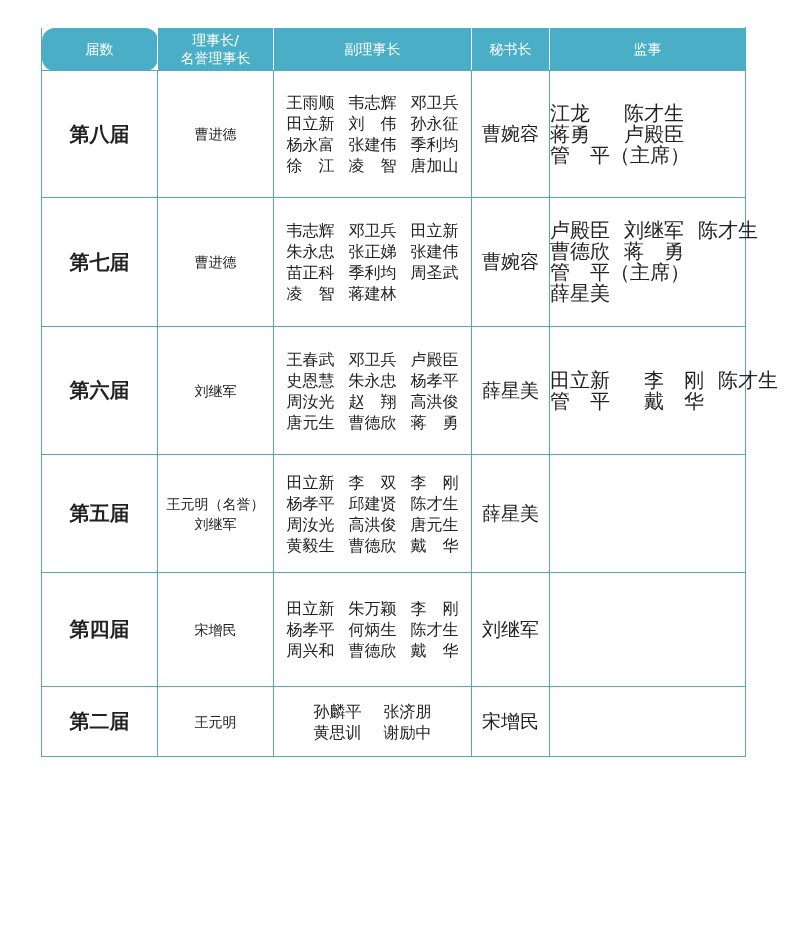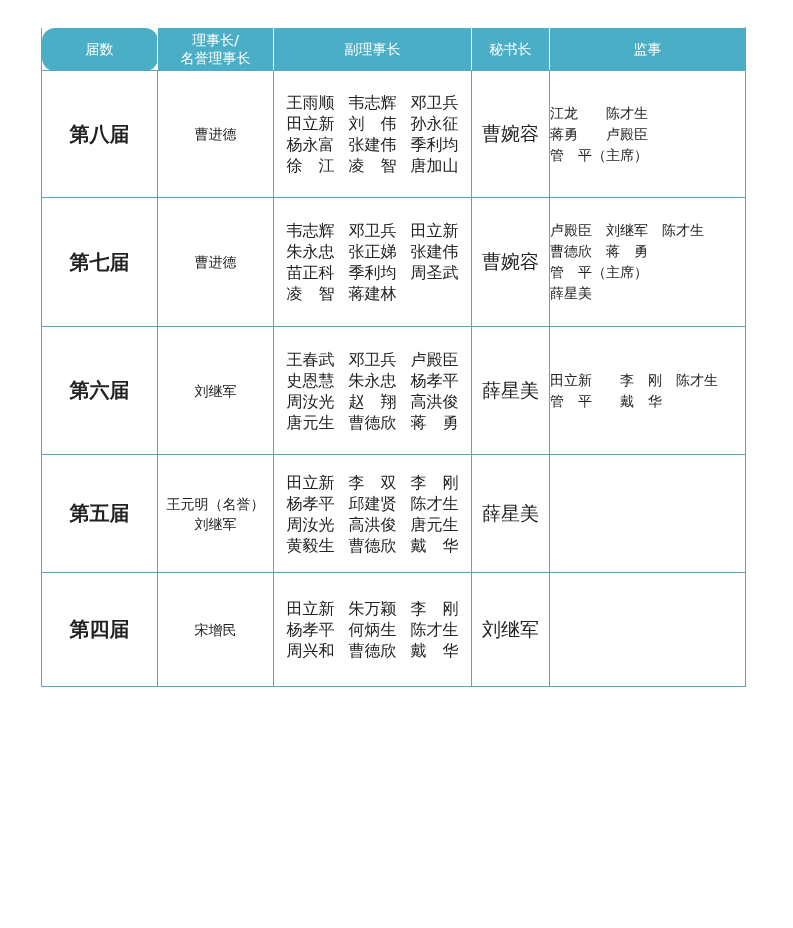--- a/index.html
+++ b/index.html
@@ -18,21 +18,21 @@
       font-size: 14px; line-height: 18px; height: 42px;
       border-color: #ffffff #ffffff #56a9b8 #ffffff;
     }
     table.council th:first-child { border-left-color: #4aaec6; border-radius: 13px; }
     table.council th:last-child { border-right-color: #4aaec6; }
     table.council thead tr { border: 1.5px solid #4aaec6; }
     td.term { font-weight: bold; font-size: 20px; }
     td.chair { font-size: 14px; line-height: 20px; }
     td.vice { font-size: 16px; }
     td.sec { font-size: 19px; }
-    td.sup { text-align: left; padding-left: 7px; font-size: 14px; }
+    td.sup { text-align: left; padding-left: 7px; font-size: 20px; }
     .grid { display: inline-grid; grid-template-columns: repeat(3, auto); column-gap: 14px; row-gap: 0; line-height: 21px; text-align: left; }
     .grid.two { grid-template-columns: repeat(2, auto); column-gap: 22px; }
     .grid.one-row { column-gap: 26px; }
     .sup-lines { line-height: 21px; }
     .sup-line { display: flex; gap: 14px; }
     .name { white-space: pre; }
   </style>
 </head>
 <body>
 
@@ -206,14 +206,30 @@
             <span class="name">陈才生</span>
             <span class="name">周兴和</span>
             <span class="name">曹德欣</span>
             <span class="name">戴　华</span>
           </div></td>
         <td class="sec">刘继军</td>
         <td class="sup">
           <div class="sup-lines"></div>
         </td>
       </tr>
+      <tr style="height: 70px;">
+        <td class="term">第二届</td>
+        <td class="chair">
+          <div>王元明</div>
+        </td>
+        <td class="vice"><div class="grid two">
+            <span class="name">孙麟平</span>
+            <span class="name">张济朋</span>
+            <span class="name">黄思训</span>
+            <span class="name">谢励中</span>
+          </div></td>
+        <td class="sec">宋增民</td>
+        <td class="sup">
+          <div class="sup-lines"></div>
+        </td>
+      </tr>
     </tbody>
 </table>
 
 </body></html>

